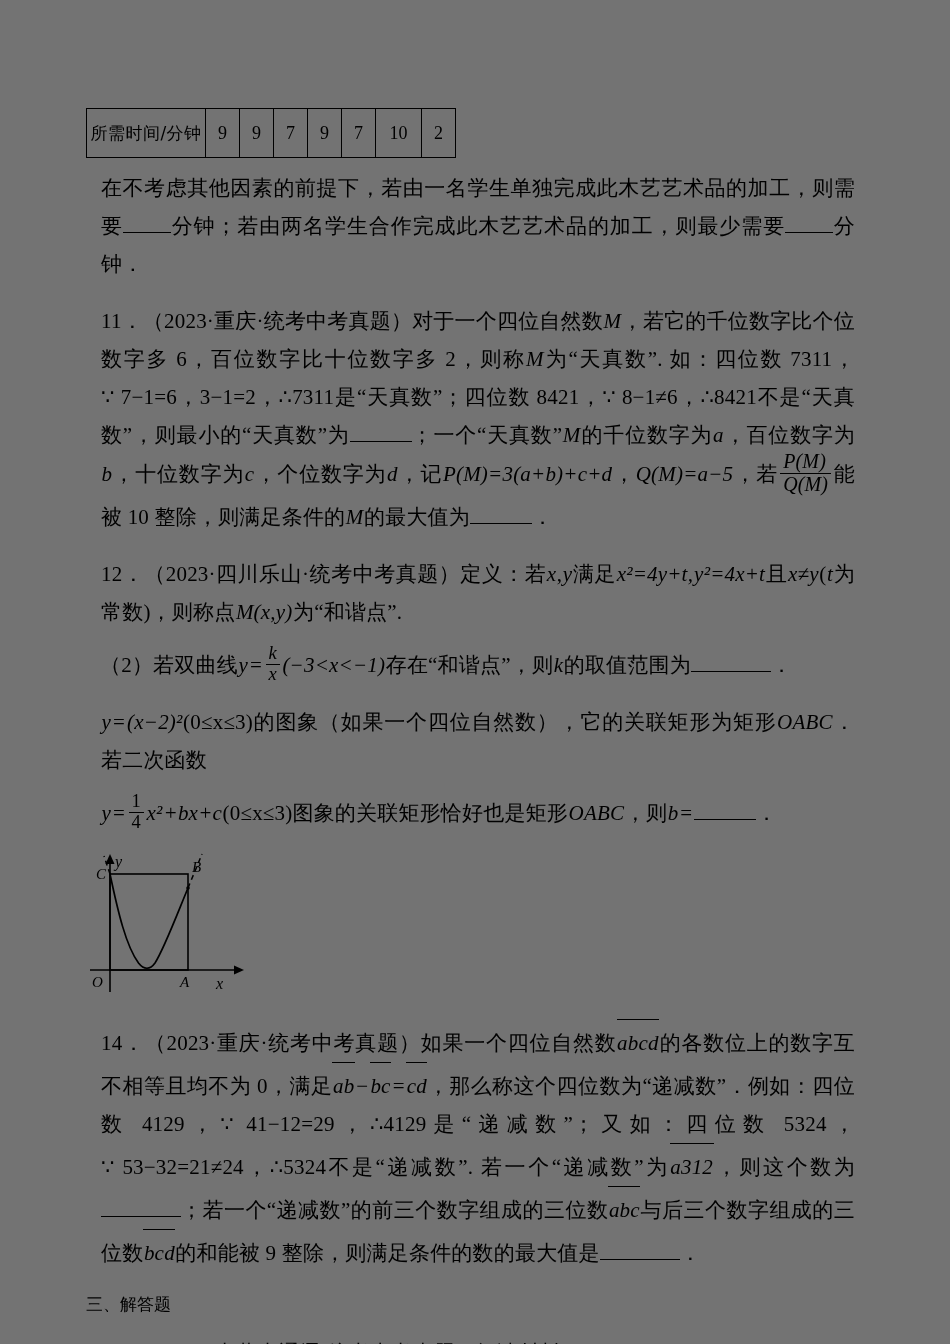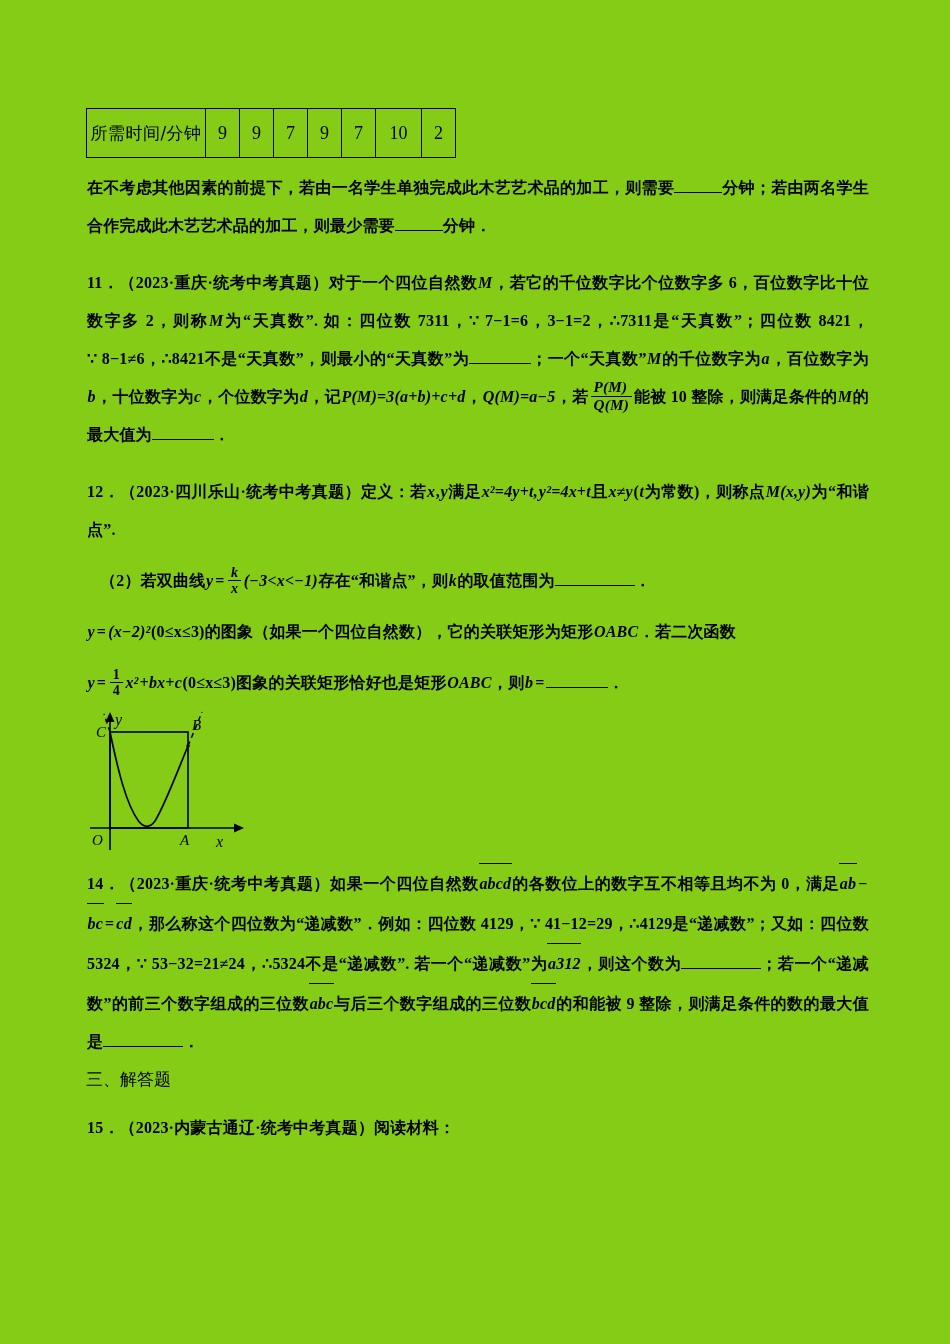--- a/index.html
+++ b/index.html
@@ -8,21 +8,21 @@
     background: #ffffff;
   }
   body {
     font-family: "Liberation Serif", "DejaVu Serif", serif;
     color: #000000;
   }
   .page {
     position: relative;
     width: 950px;
     height: 1344px;
-    background: #84cc16;
+    background: #737373;
     overflow: hidden;
   }
   .content {
     position: absolute;
     left: 86px;
     top: 0;
     width: 784px;
   }
 
   
@@ -50,27 +50,26 @@
     width: 33px;
     font-family: "Liberation Serif", serif;
     font-size: 18px;
   }
   .time-table td.num-cell.wide {
     width: 45px;
   }
 
   
   .para {
-    font-size: 16px;
+    font-size: 21px;
     line-height: 38px;
     text-align: justify;
     text-justify: inter-ideograph;
-    margin: 1px;
+    margin: 15px;
     letter-spacing: 0.2px;
-    font-weight: bold;
   }
   .para.first { margin-top: 11px; }
   .blk { margin-top: 13px; }
   .blk-lg { margin-top: 19px; }
   .indent-sub { margin-left: 14px; }
 
   
   .mi {
     font-family: "Liberation Serif", "DejaVu Serif", serif;
     font-style: italic;

